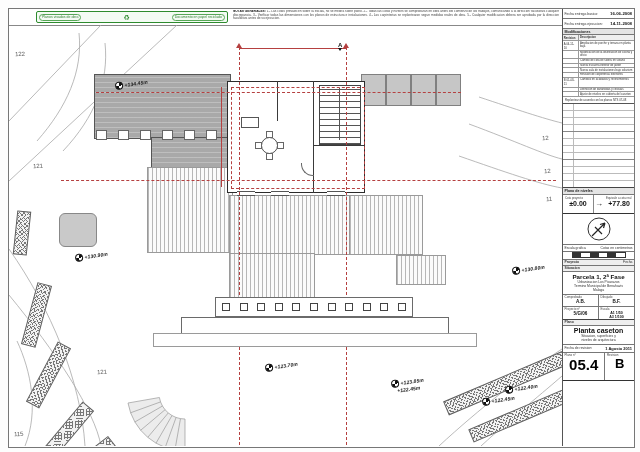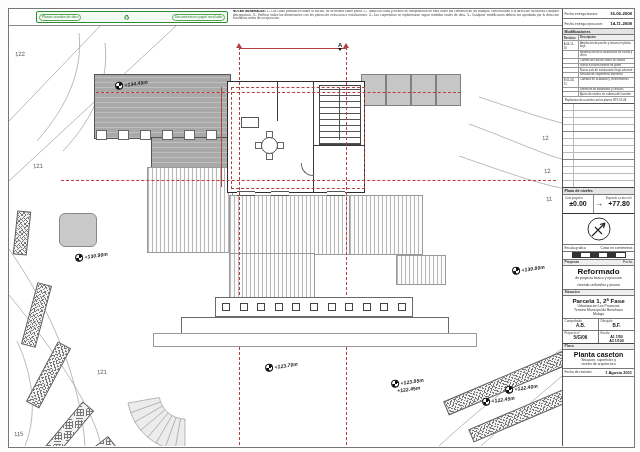--- a/index.html
+++ b/index.html
@@ -367,25 +367,20 @@
             <i></i>
             <i></i>
             <i></i>
           </div>
         </div>
 
     <div class="trow" style="height:6px;background:#efefef;">
           <span class="tlabel" style="font-weight:bold;">Proyecto</span>
           <span class="tlabel" style="margin-left:auto;">Fecha</span>
         </div>
-    <div class="centered" style="border-bottom:0.8px solid #777;padding:1px 0 2px;">
-      <div class="big-title">Reformado</div>
-      <div class="sub">de proyecto basico y ejecucion</div>
-      <div class="sub" style="margin-top:3px;">vivienda unifamiliar y piscina</div>
-    </div>
 
     <div class="trow" style="height:6px;background:#efefef;">
           <span class="tlabel" style="font-weight:bold;">Situacion</span>
         </div>
     <div class="centered" style="border-bottom:0.8px solid #777;padding:1px 0 2px;">
       <div class="mid-title">Parcela 1, 2ª Fase</div>
       <div class="sub">Urbanizacion Los Picarazos</div>
       <div class="sub">Termino Municipal de Benahavis</div>
       <div class="sub">Malaga</div>
     </div>
@@ -419,16 +414,26 @@
       <div class="mid-title" style="font-size:7px;">Planta caseton</div>
       <div class="sub">Situacion, superficies y</div>
       <div class="sub">niveles de arquitectura</div>
     </div>
 
     <div class="trow" style="height:8px;">
           <span class="tlabel">Fecha de revision:</span>
           <span class="tval" style="font-size:4px;">1 Agosto 2011</span>
         </div>
 
+    <div style="display:flex;border-bottom:1px solid #333;height:27px;">
+      <div class="gridcell centered" style="flex:1.5;">
+        <span class="gc-label" style="text-align:left;">Plano nº</span>
+        <span class="bignum">05.4</span>
+      </div>
+      <div class="gridcell centered">
+        <span class="gc-label" style="text-align:left;">Revision</span>
+        <span class="bigrev">B</span>
+      </div>
+    </div>
   </div>
 
 </div>
 </div>
 
 </body></html>

